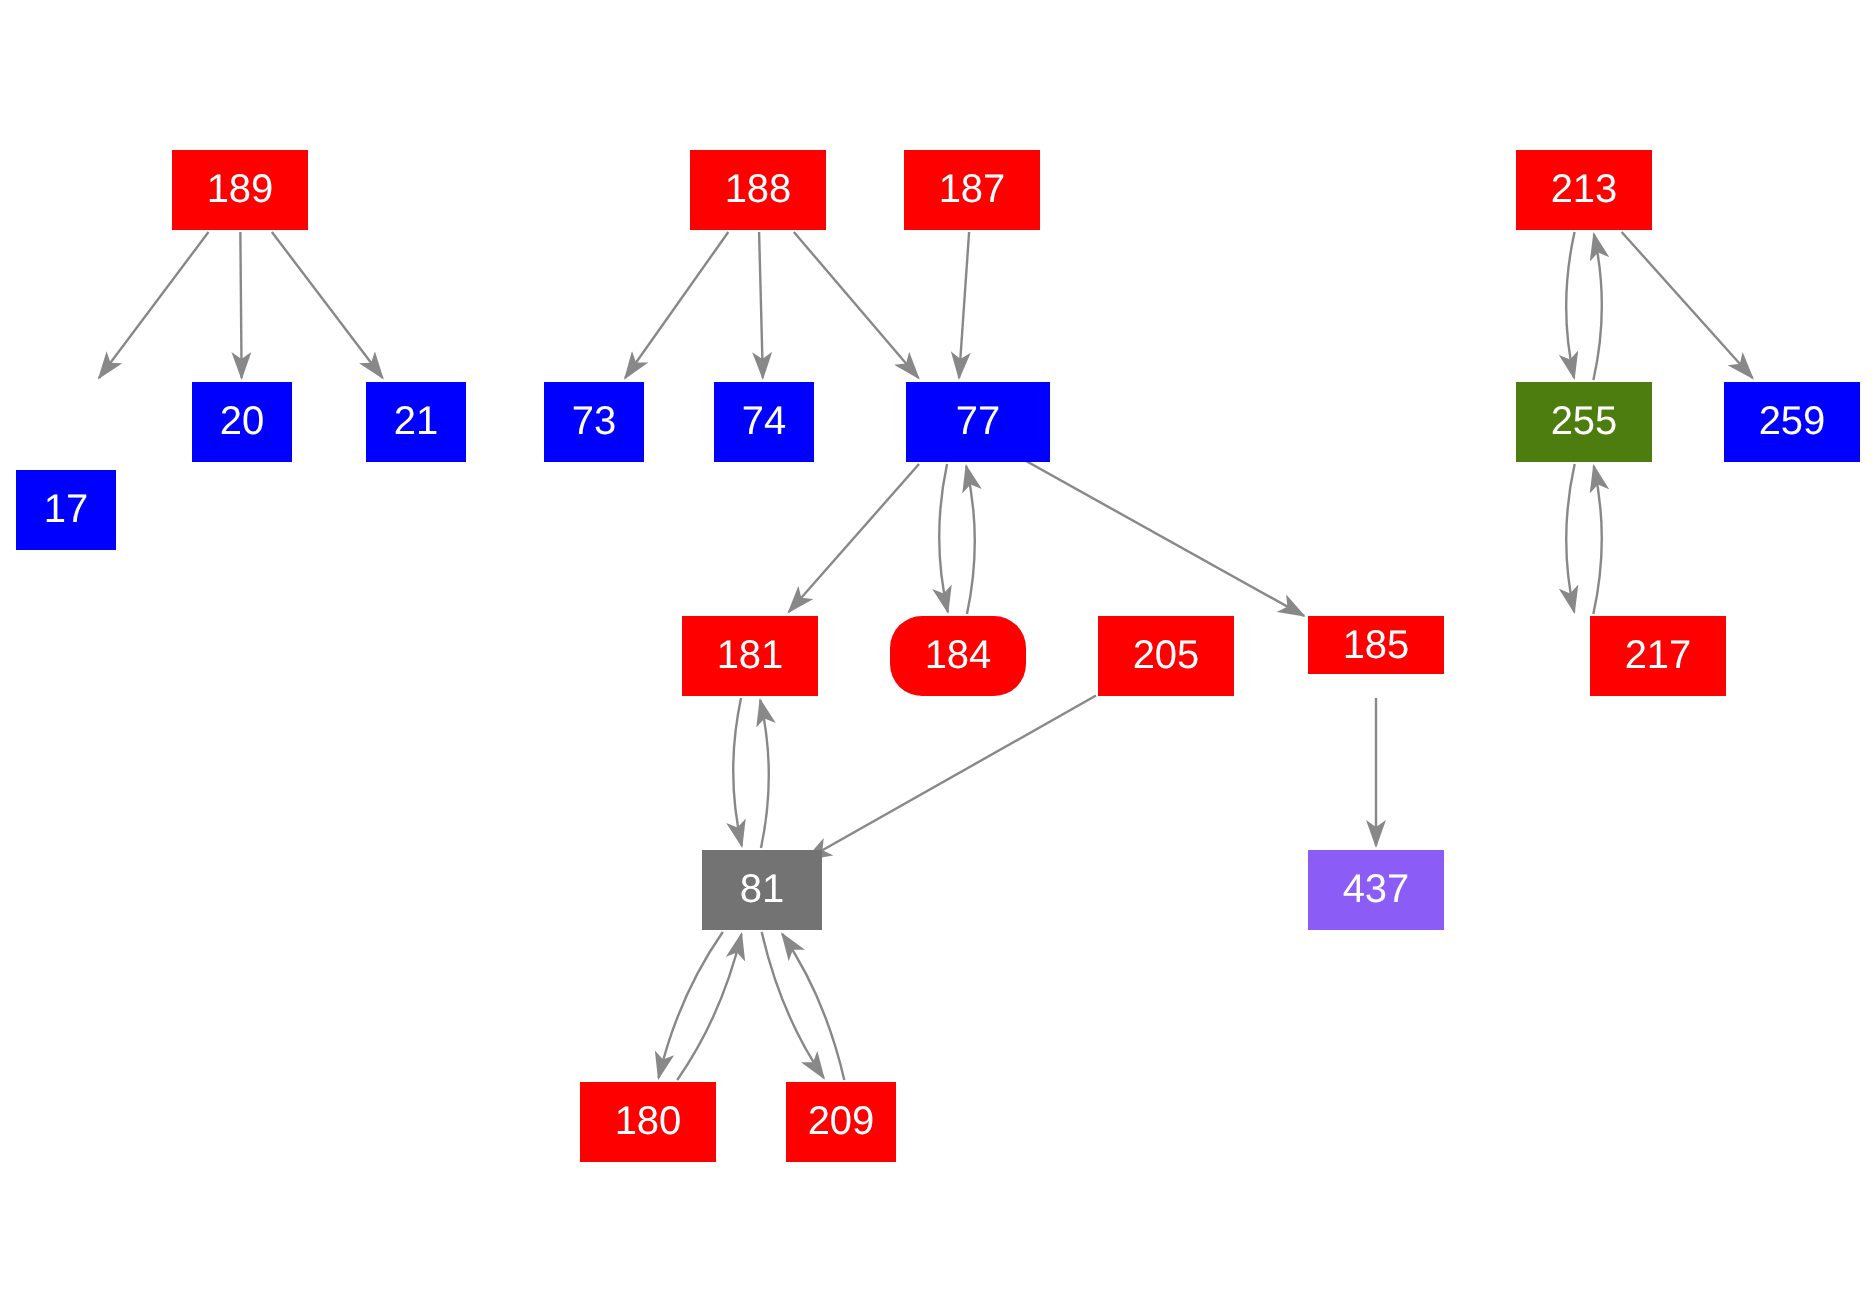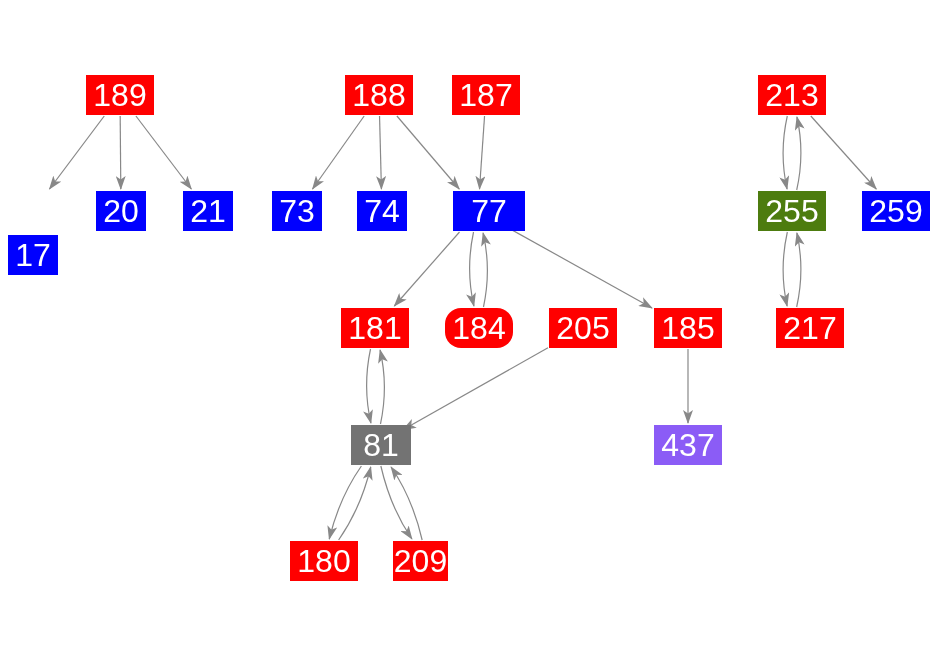--- a/index.html
+++ b/index.html
@@ -17,21 +17,21 @@
   #edge-layer {
     position: absolute;
     left: 0; top: 0;
   }
   .graph-node {
     position: absolute;
     display: flex;
     align-items: center;
     justify-content: center;
     color: #ffffff;
-    font-size: 32px;
+    font-size: 20px;
     line-height: 1;
     box-sizing: border-box;
     user-select: none;
   }
 </style>
 </head>
 <body>
 
 <div id="graph-canvas">
     <svg id="edge-layer" width="938" height="656">
@@ -73,19 +73,19 @@
     <div class="graph-node" style="left: 96px; top: 191px; width: 50px; height: 40px; background: rgb(0, 0, 255); color: rgb(255, 255, 255);">20</div>
     <div class="graph-node" style="left: 183px; top: 191px; width: 50px; height: 40px; background: rgb(0, 0, 255); color: rgb(255, 255, 255);">21</div>
     <div class="graph-node" style="left: 272px; top: 191px; width: 50px; height: 40px; background: rgb(0, 0, 255); color: rgb(255, 255, 255);">73</div>
     <div class="graph-node" style="left: 357px; top: 191px; width: 50px; height: 40px; background: rgb(0, 0, 255); color: rgb(255, 255, 255);">74</div>
     <div class="graph-node" style="left: 453px; top: 191px; width: 72px; height: 40px; background: rgb(0, 0, 255); color: rgb(255, 255, 255);">77</div>
     <div class="graph-node" style="left: 758px; top: 191px; width: 68px; height: 40px; background: #4d7c0f; color: rgb(255, 255, 255);">255</div>
     <div class="graph-node" style="left: 862px; top: 191px; width: 68px; height: 40px; background: rgb(0, 0, 255); color: rgb(255, 255, 255);">259</div>
     <div class="graph-node" style="left: 341px; top: 308px; width: 68px; height: 40px; background: rgb(255, 0, 0); color: rgb(255, 255, 255);">181</div>
     <div class="graph-node" style="left: 445px; top: 308px; width: 68px; height: 40px; background: rgb(255, 0, 0); color: rgb(255, 255, 255); border-radius: 16px;">184</div>
     <div class="graph-node" style="left: 549px; top: 308px; width: 68px; height: 40px; background: rgb(255, 0, 0); color: rgb(255, 255, 255);">205</div>
-    <div class="graph-node" style="left: 654px; top: 308px; width: 68px; height: 40px; background: rgb(255, 0, 0); color: rgb(255, 255, 255);">185</div>
-    <div class="graph-node" style="left: 776px; top: 308px; width: 68px; height: 40px; background: rgb(255, 0, 0); color: rgb(255, 255, 255);">217</div>
+    <div class="graph-node" style="left: 654px; top: 308px; width: 68px; height: 29px; background: rgb(255, 0, 0); color: rgb(255, 255, 255);">185</div>
+    <div class="graph-node" style="left: 795px; top: 308px; width: 68px; height: 40px; background: rgb(255, 0, 0); color: rgb(255, 255, 255);">217</div>
     <div class="graph-node" style="left: 351px; top: 425px; width: 60px; height: 40px; background: #737373; color: rgb(255, 255, 255);">81</div>
     <div class="graph-node" style="left: 654px; top: 425px; width: 68px; height: 40px; background: #8b5cf6; color: rgb(255, 255, 255);">437</div>
     <div class="graph-node" style="left: 290px; top: 541px; width: 68px; height: 40px; background: rgb(255, 0, 0); color: rgb(255, 255, 255);">180</div>
     <div class="graph-node" style="left: 393px; top: 541px; width: 55px; height: 40px; background: rgb(255, 0, 0); color: rgb(255, 255, 255);">209</div>
   </div>
 
 </body></html>

